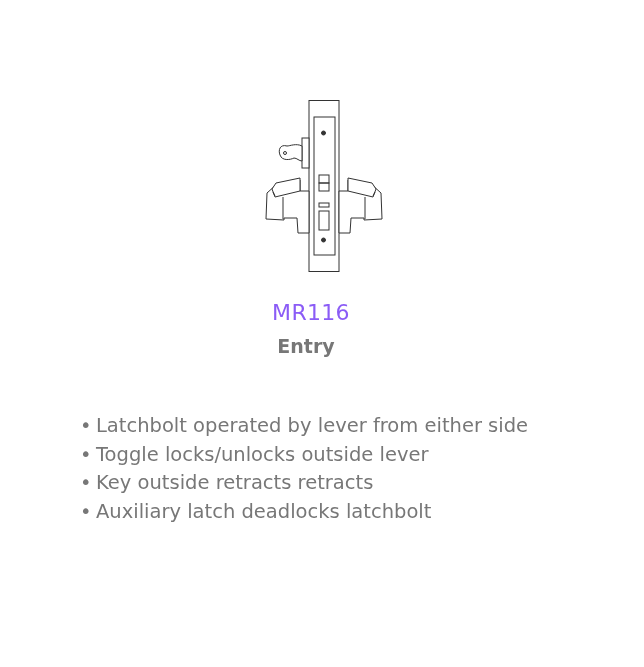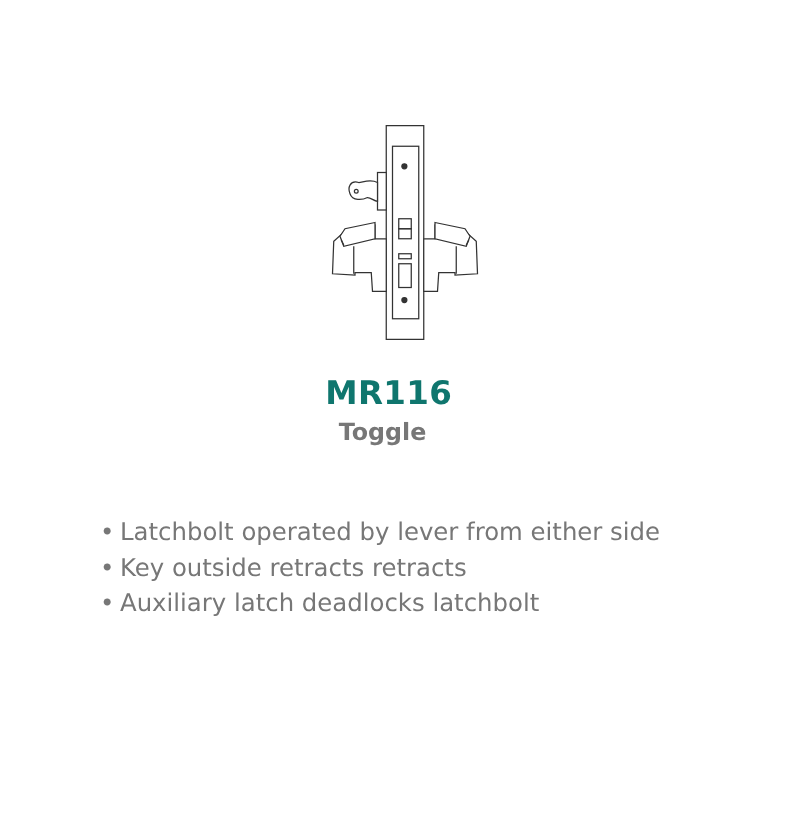--- a/index.html
+++ b/index.html
@@ -1,20 +1,20 @@
 <!DOCTYPE html>
 <html><head>
 <meta charset="utf-8">
 <style>
   html, body { margin: 0; padding: 0; background: #ffffff; }
   body { width: 644px; height: 667px; position: relative; overflow: hidden;
          font-family: "DejaVu Sans", "Liberation Sans", sans-serif; }
   .diagram { position: absolute; left: 255px; top: 90px; width: 140px; height: 190px; }
   .title { position: absolute; left: 0; width: 622px; top: 300px; text-align: center;
-           font-size: 26px; font-weight: bold; color: #0f766e; letter-spacing: 0.3px; }
+           font-size: 22px; font-weight: normal; color: #8b5cf6; letter-spacing: 0.3px; }
   .subtitle { position: absolute; left: 0; width: 612px; top: 335px; text-align: center;
               font-size: 19px; font-weight: bold; color: #777777; }
   .features { position: absolute; left: 80px; top: 412px; margin: 0; padding: 0; list-style: none; }
   .features li { font-size: 19.5px; font-weight: normal; color: #777777; height: 28.5px; line-height: 28.5px;
                  white-space: nowrap; }
   .features li .bullet { display: inline-block; width: 16px; }
 </style>
 </head>
 <body>
 
@@ -45,19 +45,20 @@
     <path d="M273 192 L 275 196"></path>
 
     <path d="M348 180 L 371 184 L 381 193 L 382 219 L 364 220 L 364 218 L 351 218 L 350 233 L 339 233 L 339 191 L 348 191 Z" fill="#fff"></path>
     <path d="M348 178 L 372 183 L 376 189 L 373 197 L 348 191 Z" fill="#fff"></path>
     <path d="M365 197 L 365 219"></path>
     <path d="M375 192 L 373 196"></path>
   </svg>
 </div>
 
 <div class="title">MR116</div>
-<div class="subtitle">Toggle</div>
+<div class="subtitle">Entry</div>
 
 <ul class="features">
   <li><span class="bullet">•</span><span>Latchbolt operated by lever from either side</span></li>
+  <li><span class="bullet">•</span><span>Toggle locks/unlocks outside lever</span></li>
   <li><span class="bullet">•</span><span>Key outside retracts retracts</span></li>
   <li><span class="bullet">•</span><span>Auxiliary latch deadlocks latchbolt</span></li>
 </ul>
 
 </body></html>

